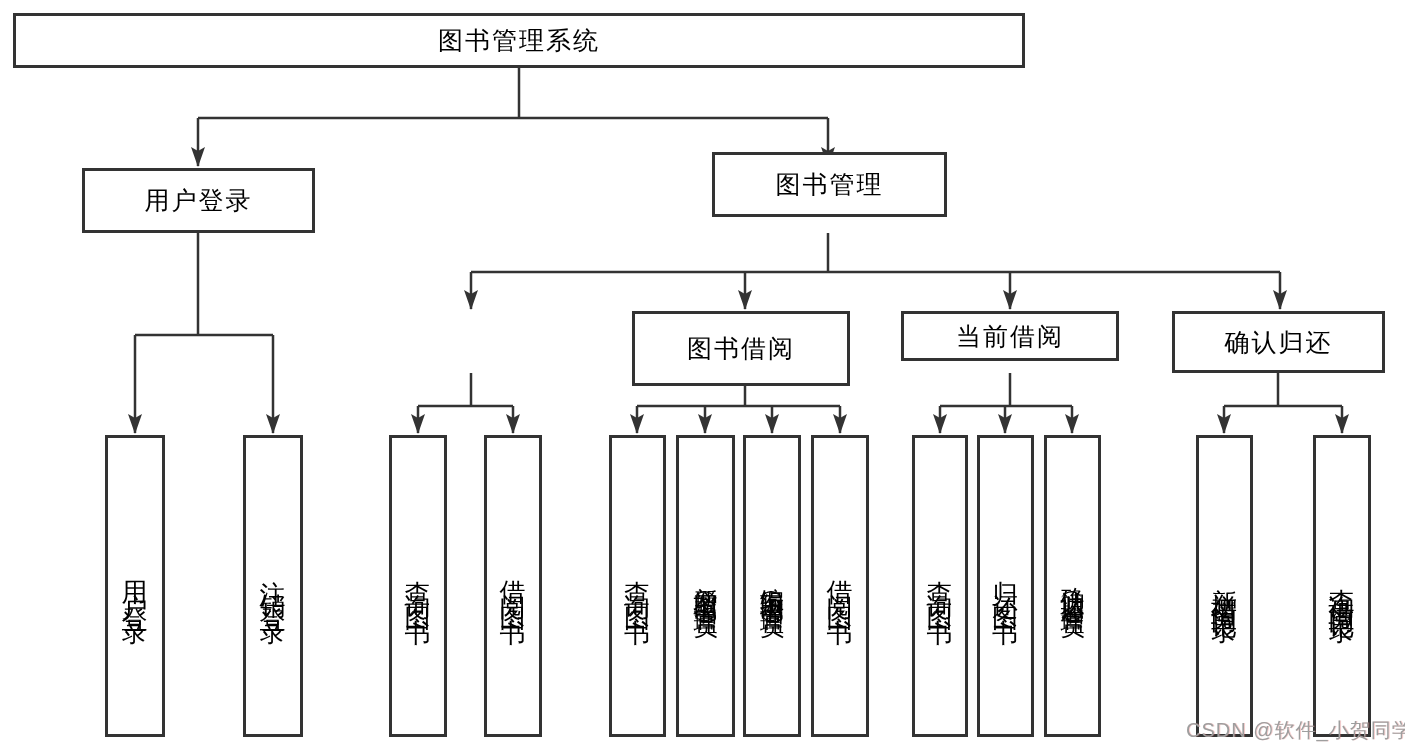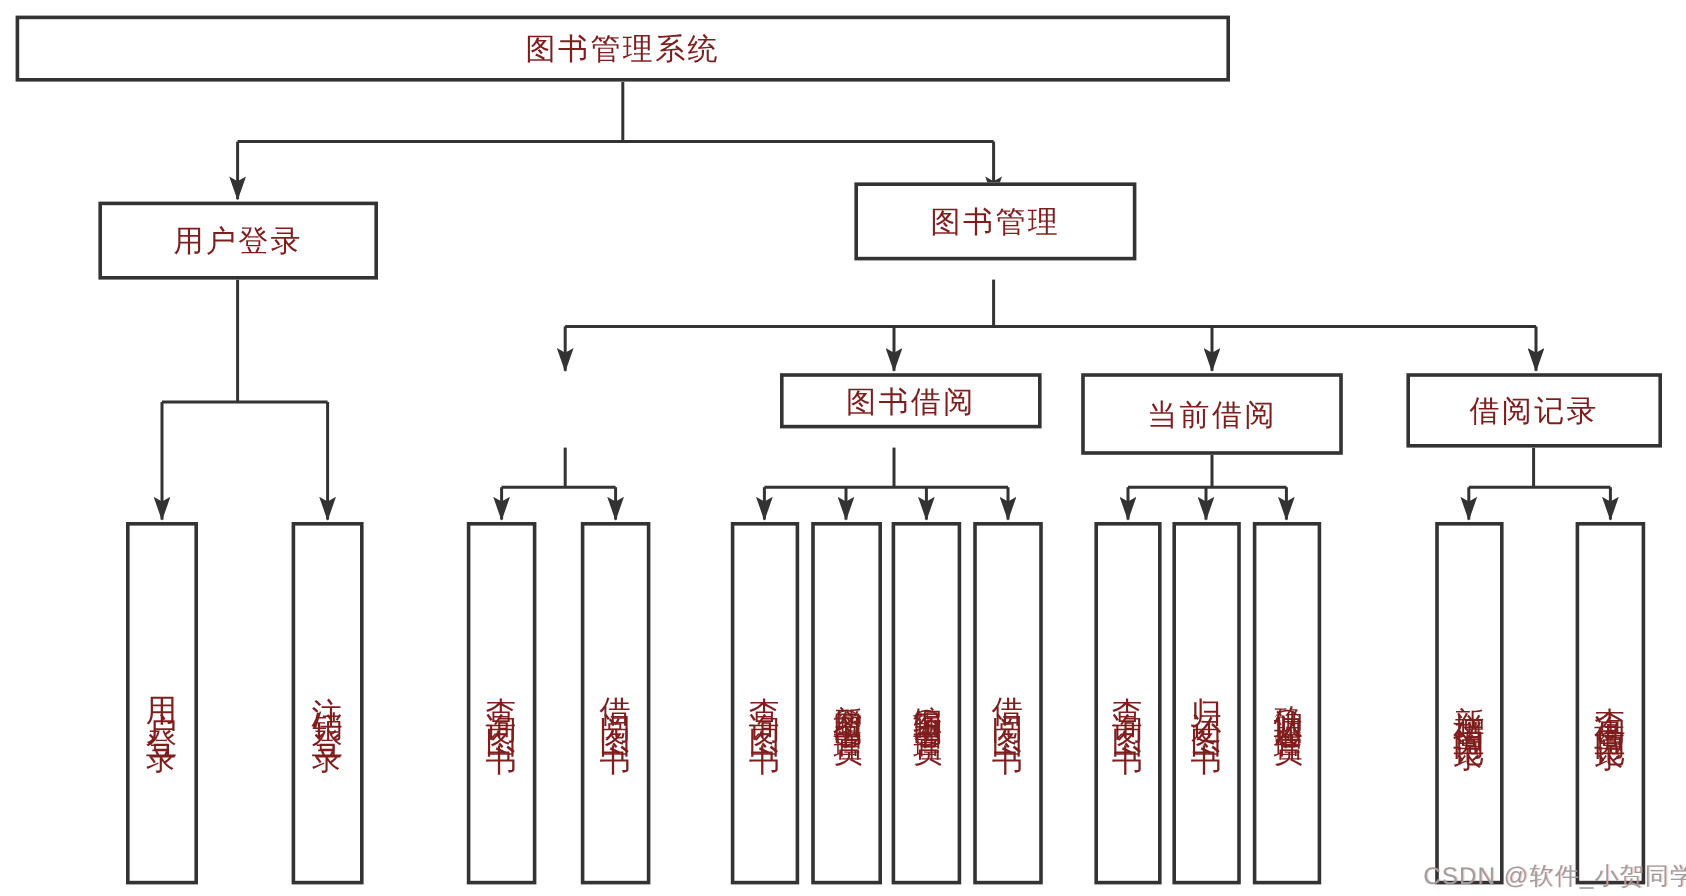--- a/index.html
+++ b/index.html
@@ -18,21 +18,21 @@
     z-index: 1;
   }
   .node {
     position: absolute;
     box-sizing: border-box;
     background: #ffffff;
     border: 3px solid #333333;
     display: flex;
     align-items: center;
     justify-content: center;
-    color: #7f1d1d;
+    color: #000000;
     z-index: 2;
   }
   .hnode span {
     font-size: 25px;
     letter-spacing: 2px;
     white-space: nowrap;
   }
   .vtext {
     writing-mode: vertical-rl;
     text-orientation: mixed;
@@ -113,28 +113,28 @@
     <span>图书管理系统</span>
   </div>
 
   <div class="node hnode" style="left:82px;top:168px;width:233px;height:65px">
     <span>用户登录</span>
   </div>
   <div class="node hnode" style="left:712px;top:152px;width:235px;height:65px">
     <span>图书管理</span>
   </div>
 
-  <div class="node hnode" style="left:650px;top:311px;width:218px;height:46px">
+  <div class="node hnode" style="left:632px;top:311px;width:218px;height:75px">
     <span>图书借阅</span>
   </div>
-  <div class="node hnode" style="left:901px;top:311px;width:218px;height:68px">
+  <div class="node hnode" style="left:901px;top:311px;width:218px;height:50px">
     <span>当前借阅</span>
   </div>
   <div class="node hnode" style="left:1172px;top:311px;width:213px;height:62px">
-    <span>借阅记录</span>
+    <span>确认归还</span>
   </div>
 
   <div class="node" style="left:105px;top:435px;width:60px;height:302px">
     <span class="vtext ls-4">用户登录</span>
   </div>
   <div class="node" style="left:243px;top:435px;width:60px;height:302px">
     <span class="vtext ls-4">注销登录</span>
   </div>
 
   <div class="node" style="left:389px;top:435px;width:58px;height:302px">

